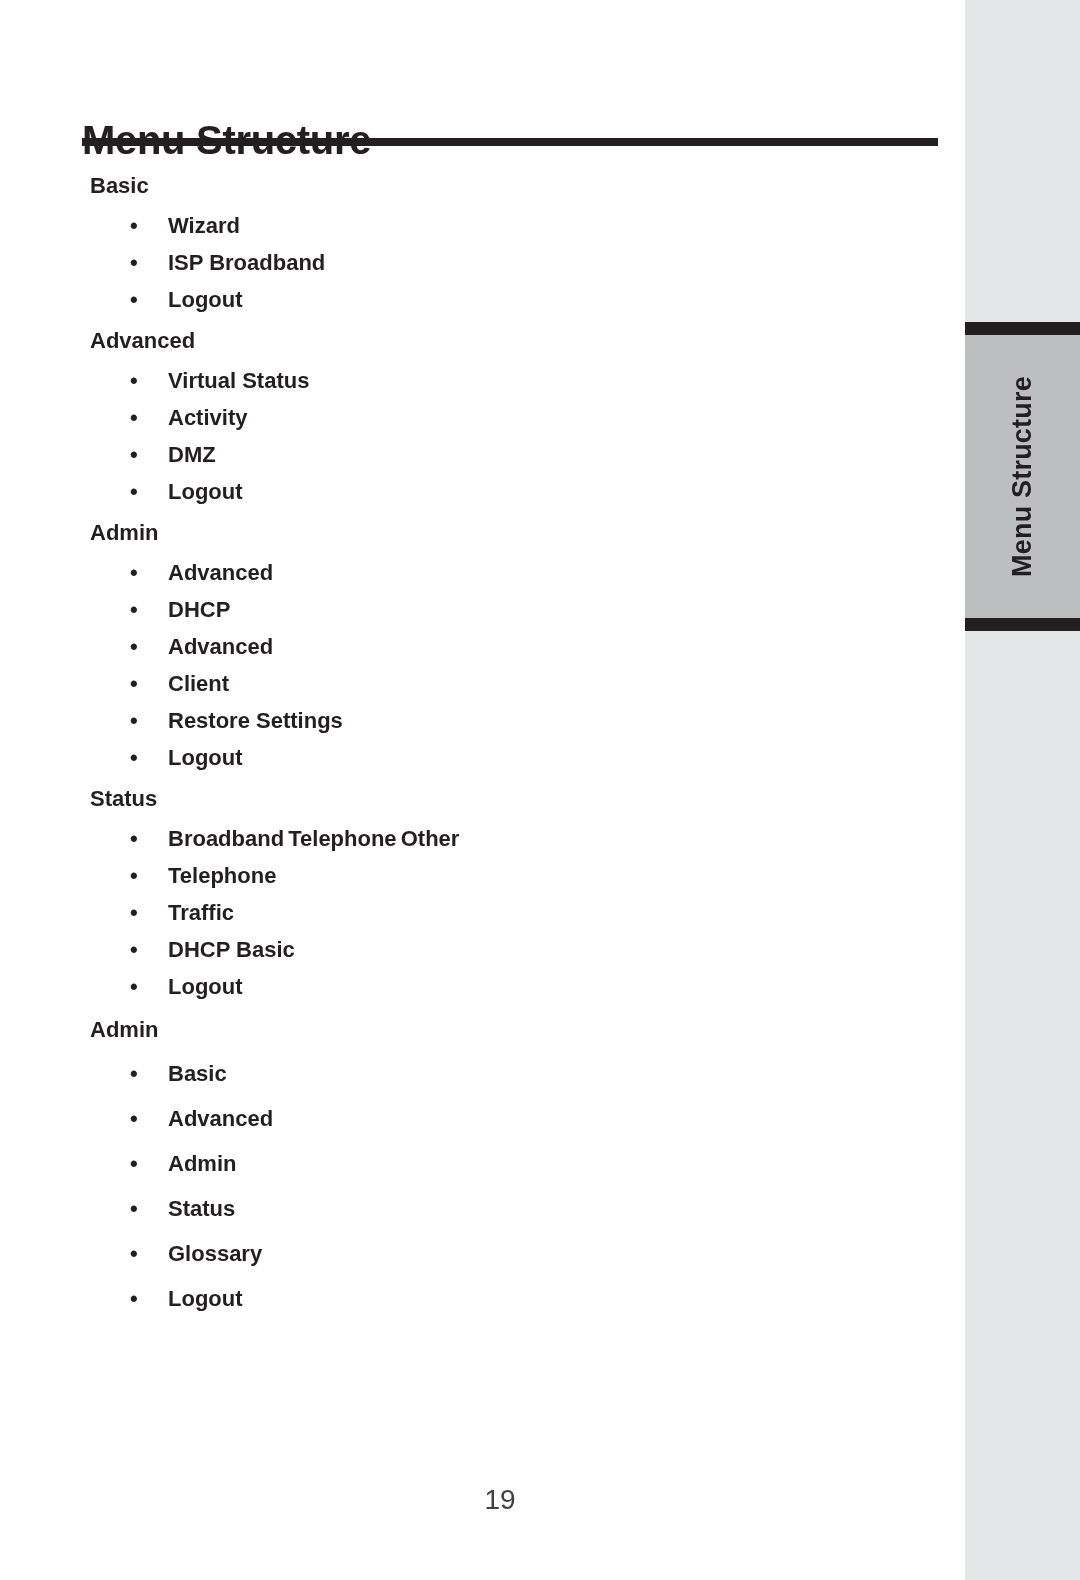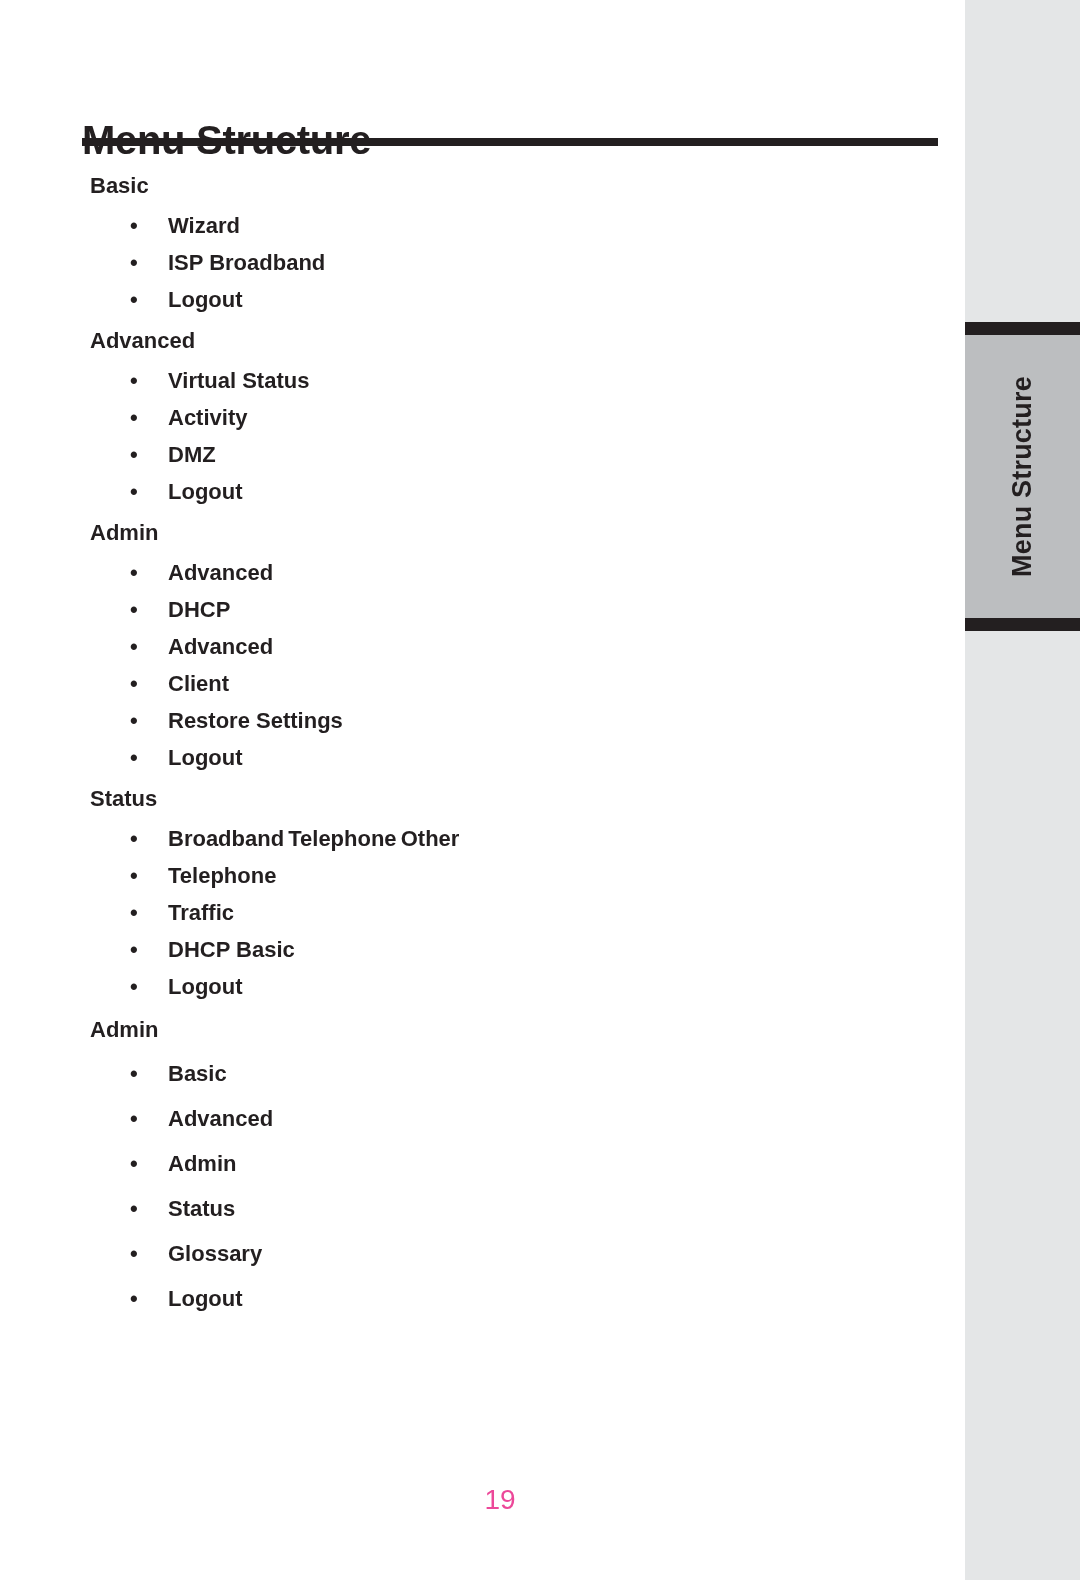--- a/index.html
+++ b/index.html
@@ -149,21 +149,21 @@
   .section-item.tight-words { word-spacing: -2px; }
 
   #page-number {
     position: absolute;
     left: 0;
     top: 1484px;
     width: 1000px;
     text-align: center;
     font-size: 28px;
     font-weight: normal;
-    color: #ec4899;
+    color: #404040;
   }
 </style>
 </head>
 <body>
 
 <div id="edge-strip"></div>
 
 <div id="chapter-tab">
   <div class="tab-bar top"></div>
   <div class="tab-face"></div>

